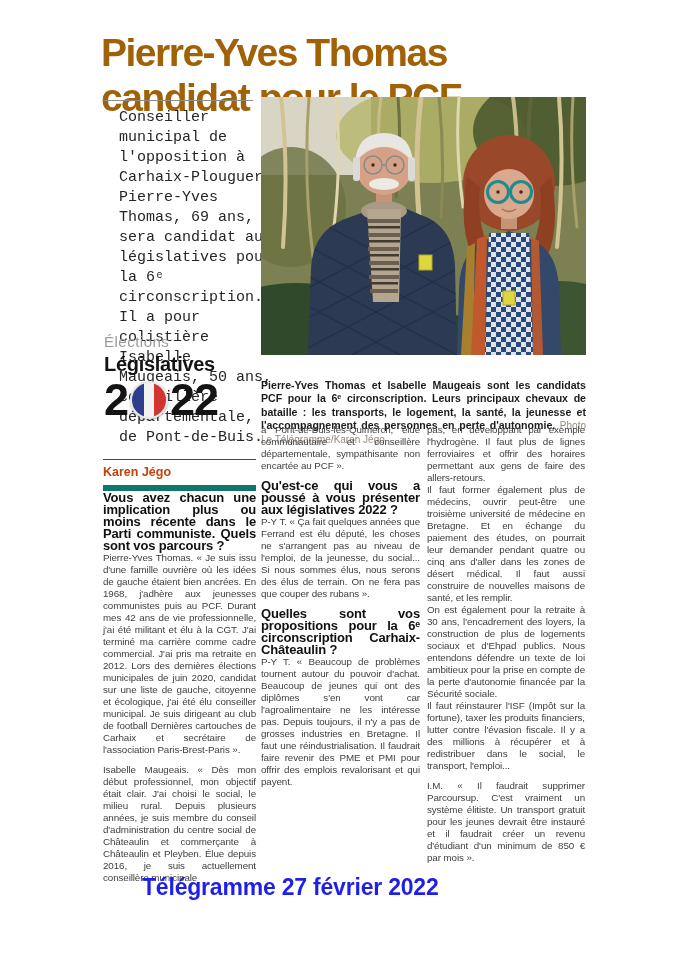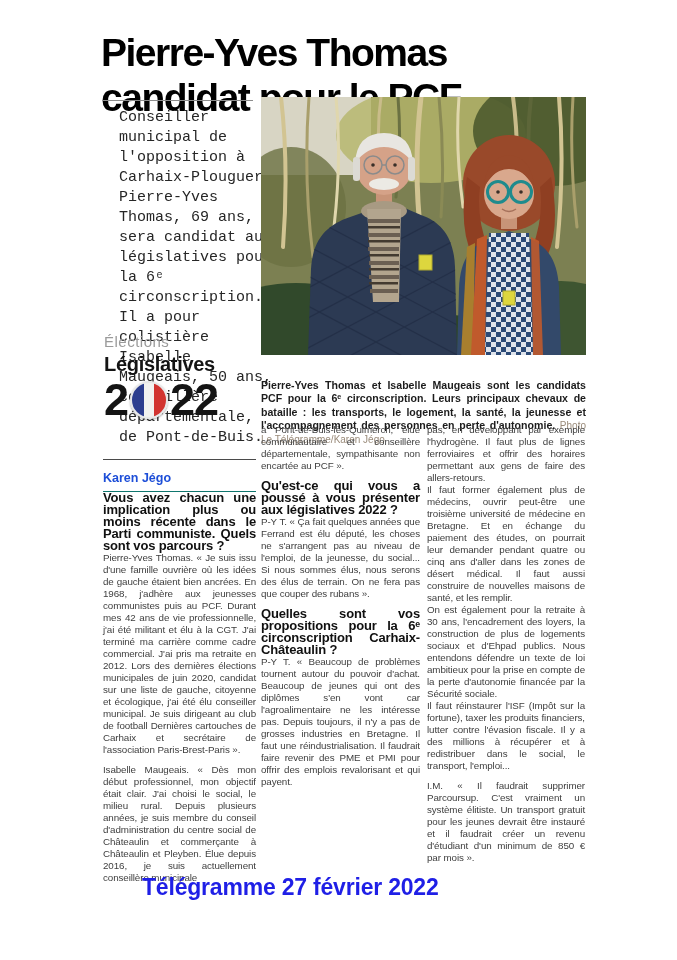--- a/index.html
+++ b/index.html
@@ -1,21 +1,21 @@
 <!DOCTYPE html>
 <html lang="fr"><head>
 <meta charset="utf-8">
 <style>
   html,body{margin:0;padding:0;background:#ffffff;}
   .page{position:relative;width:677px;height:960px;background:#ffffff;overflow:hidden;
         font-family:"Liberation Sans",sans-serif;}
 
   .headline{position:absolute;left:101px;top:4px;width:490px;
             font-size:39px;line-height:45px;font-weight:bold;letter-spacing:-1.5px;
-            color:#000000;}
+            color:#a16207;}
   .headline span{display:block;}
 
   .head-rule{position:absolute;left:103px;top:100px;width:150px;height:1px;background:#8d8d8d;}
 
   .intro{position:absolute;left:103px;top:108px;width:156px;
          font-family:Liberation Mono, monospace;font-size:15px;line-height:20px;color:#262626;margin-left:16px;}
 
   .logo{position:absolute;left:104px;top:333px;width:150px;}
   .logo-top{font-size:15px;color:#9a9a9a;letter-spacing:.5px;}
   .logo-name{font-size:20px;font-weight:bold;color:#141414;margin-top:3px;letter-spacing:-.3px;}
@@ -26,22 +26,22 @@
              background:linear-gradient(90deg,#2d3e8f 0 34%,#f2f2f0 34% 66%,#d23430 66% 100%);}
 
   .photo{position:absolute;left:261px;top:97px;width:325px;height:258px;overflow:hidden;}
   .photo svg{display:block;}
 
   .caption{position:absolute;left:261px;top:368px;width:325px;
            font-size:10.6px;line-height:13.5px;font-weight:bold;color:#1c1c1c;text-align:justify;}
   .caption .credit{font-weight:normal;color:#9a8b7a;font-size:10px;}
 
   .byline{position:absolute;left:103px;top:459px;width:153px;
-          border-top:1px solid #4a4a4a;border-bottom:1px solid #0f766e;
-          padding:11px 0 6px 0;font-size:12.5px;font-weight:bold;color:#1d4ed8;}
+          border-top:1px solid #4a4a4a;border-bottom:6px solid #0f766e;
+          padding:5px 0 6px 0;font-size:12.5px;font-weight:bold;color:#c2410c;}
 
   .col{position:absolute;font-size:9.8px;line-height:12px;letter-spacing:-.1px;
        color:#3e3e3e;text-align:justify;hyphens:auto;-webkit-hyphens:auto;}
   .col p{margin:0;}
   .col p.mb{margin-bottom:8px;}
   .col p.q{font-weight:bold;color:#101010;font-size:13px;letter-spacing:-.15px;}
   .col1{left:103px;top:492px;width:153px;}
   .col2{left:261px;top:424px;width:159px;}
   .col3{left:427px;top:424px;width:158px;}
 

